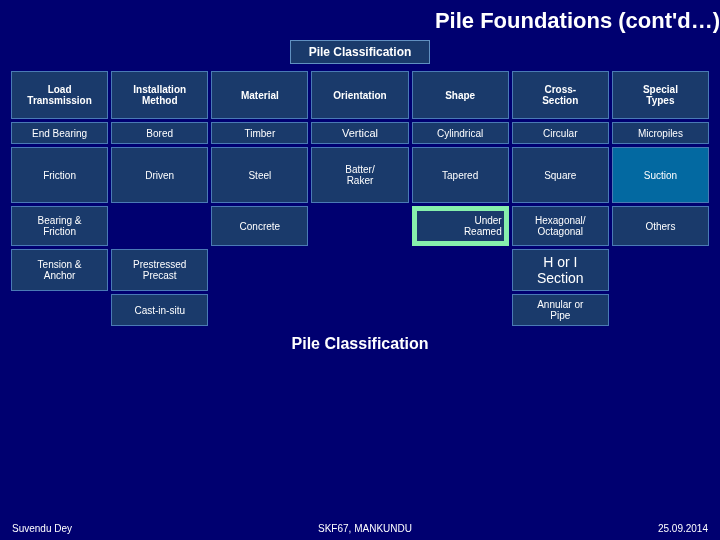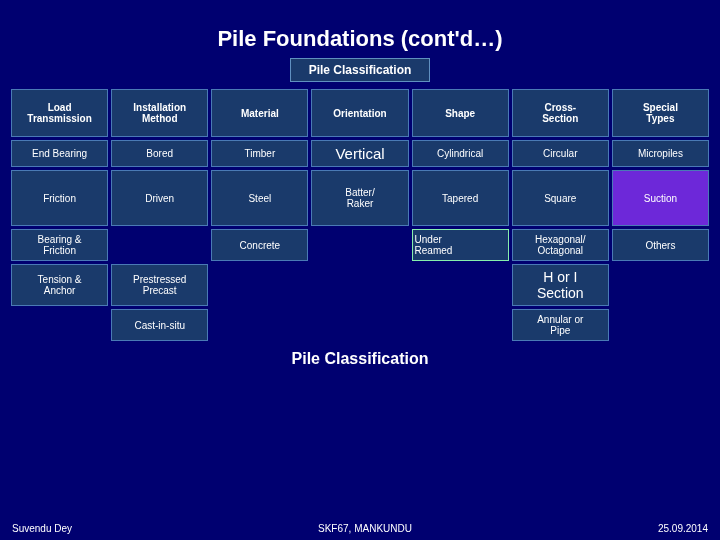--- a/index.html
+++ b/index.html
@@ -10,21 +10,21 @@
       font-family: Arial, sans-serif;
       overflow: hidden;
       position: relative;
     }
   </style>
 </head>
 <body>
 
 <div style="width:720px;height:540px;background:#000070;display:flex;flex-direction:column;padding:0;">
 
-  <div style="text-align:center;color:white;font-size:22px;font-weight:bold;padding:26px 0 6px 0;">Pile Foundations (cont'd…)</div>
+  <div style="text-align:right;color:white;font-size:22px;font-weight:bold;padding:8px 0 6px 0;">Pile Foundations (cont'd…)</div>
 
   <div style="flex:1;padding:0 8px;position:relative;">
 
     <div style="display:flex;justify-content:center;margin-bottom:4px;">
       <div style="background:#1a3a6b;border:1px solid #6090c0;color:white;font-size:12px;font-weight:bold;padding:4px 18px;">Pile Classification</div>
     </div>
 
     <table style="width:100%;border-collapse:separate;border-spacing:3px;">
       <thead>
         <tr>
@@ -36,42 +36,42 @@
           <td style="background:#1a3a6b;border:1px solid #4a7ab5;color:white;text-align:center;font-size:10px;font-weight:bold;padding:4px 2px;vertical-align:middle;width:82px;">Cross-<br>Section</td>
           <td style="background:#1a3a6b;border:1px solid #4a7ab5;color:white;text-align:center;font-size:10px;font-weight:bold;padding:4px 2px;vertical-align:middle;width:82px;">Special<br>Types</td>
         </tr>
       </thead>
       <tbody>
 
         <tr>
           <td style="background:#1a3a6b;border:1px solid #4a7ab5;color:white;text-align:center;font-size:10px;padding:4px 2px;vertical-align:middle;">End Bearing</td>
           <td style="background:#1a3a6b;border:1px solid #4a7ab5;color:white;text-align:center;font-size:10px;padding:4px 2px;vertical-align:middle;margin-left:36px;">Bored</td>
           <td style="background:#1a3a6b;border:1px solid #4a7ab5;color:white;text-align:center;font-size:10px;padding:4px 19px;vertical-align:middle;">Timber</td>
-          <td style="background:#1a3a6b;border:1px solid #4a7ab5;color:white;text-align:center;font-size:15px;padding:4px 2px;vertical-align:middle;">Vertical</td>
+          <td style="background:#1a3a6b;border:1px solid #4a7ab5;color:white;text-align:center;font-size:11px;padding:4px 2px;vertical-align:middle;">Vertical</td>
           <td style="background:#1a3a6b;border:1px solid #4a7ab5;color:white;text-align:center;font-size:10px;padding:4px 2px;vertical-align:middle;margin-top:20px;">Cylindrical</td>
           <td style="background:#1a3a6b;border:1px solid #4a7ab5;color:white;text-align:center;font-size:10px;padding:4px 2px;vertical-align:middle;">Circular</td>
           <td style="background:#1a3a6b;border:1px solid #4a7ab5;color:white;text-align:center;font-size:10px;padding:4px 2px;vertical-align:middle;">Micropiles</td>
         </tr>
 
         <tr>
           <td style="background:#1a3a6b;border:1px solid #4a7ab5;color:white;text-align:center;font-size:10px;padding:4px 2px;vertical-align:middle;">Friction</td>
           <td style="background:#1a3a6b;border:1px solid #4a7ab5;color:white;text-align:center;font-size:10px;padding:4px 2px;vertical-align:middle;">Driven</td>
           <td style="background:#1a3a6b;border:1px solid #4a7ab5;color:white;text-align:center;font-size:10px;padding:4px 2px;vertical-align:middle;">Steel</td>
           <td style="background:#1a3a6b;border:1px solid #4a7ab5;color:white;text-align:center;font-size:10px;padding:16px 2px;vertical-align:middle;">Batter/<br>Raker</td>
           <td style="background:#1a3a6b;border:1px solid #4a7ab5;color:white;text-align:center;font-size:10px;padding:4px 2px;vertical-align:middle;">Tapered</td>
           <td style="background:#1a3a6b;border:1px solid #4a7ab5;color:white;text-align:center;font-size:10px;padding:4px 2px;vertical-align:middle;">Square</td>
-          <td style="background:#6d28d9;border:1px solid #4a7ab5;color:white;text-align:center;font-size:10px;padding:4px 2px;vertical-align:middle;">Suction</td>
+          <td style="background:#0369a1;border:1px solid #4a7ab5;color:white;text-align:center;font-size:10px;padding:4px 2px;vertical-align:middle;">Suction</td>
         </tr>
 
         <tr>
           <td style="background:#1a3a6b;border:1px solid #4a7ab5;color:white;text-align:center;font-size:10px;padding:4px 2px;vertical-align:middle;">Bearing &amp;<br>Friction</td>
           <td style="background:transparent;border:none;"></td>
           <td style="background:#1a3a6b;border:1px solid #4a7ab5;color:white;text-align:center;font-size:10px;padding:4px 2px;vertical-align:middle;">Concrete</td>
           <td style="background:transparent;border:none;"></td>
-          <td style="background:#1a3a6b;border:1px solid #86efac;color:white;text-align:left;font-size:10px;padding:4px 2px;vertical-align:middle;">Under<br>Reamed</td>
+          <td style="background:#1a3a6b;border:5px solid #86efac;color:white;text-align:right;font-size:10px;padding:4px 2px;vertical-align:middle;">Under<br>Reamed</td>
           <td style="background:#1a3a6b;border:1px solid #4a7ab5;color:white;text-align:center;font-size:10px;padding:4px 2px;vertical-align:middle;">Hexagonal/<br>Octagonal</td>
           <td style="background:#1a3a6b;border:1px solid #4a7ab5;color:white;text-align:center;font-size:10px;padding:4px 2px;vertical-align:middle;">Others</td>
         </tr>
 
         <tr>
           <td style="background:#1a3a6b;border:1px solid #4a7ab5;color:white;text-align:center;font-size:10px;padding:4px 2px;vertical-align:middle;">Tension &amp;<br>Anchor</td>
           <td style="background:#1a3a6b;border:1px solid #4a7ab5;color:white;text-align:center;font-size:10px;padding:4px 2px;vertical-align:middle;">Prestressed<br>Precast</td>
           <td style="background:transparent;border:none;"></td>
           <td style="background:transparent;border:none;"></td>
           <td style="background:transparent;border:none;"></td>

